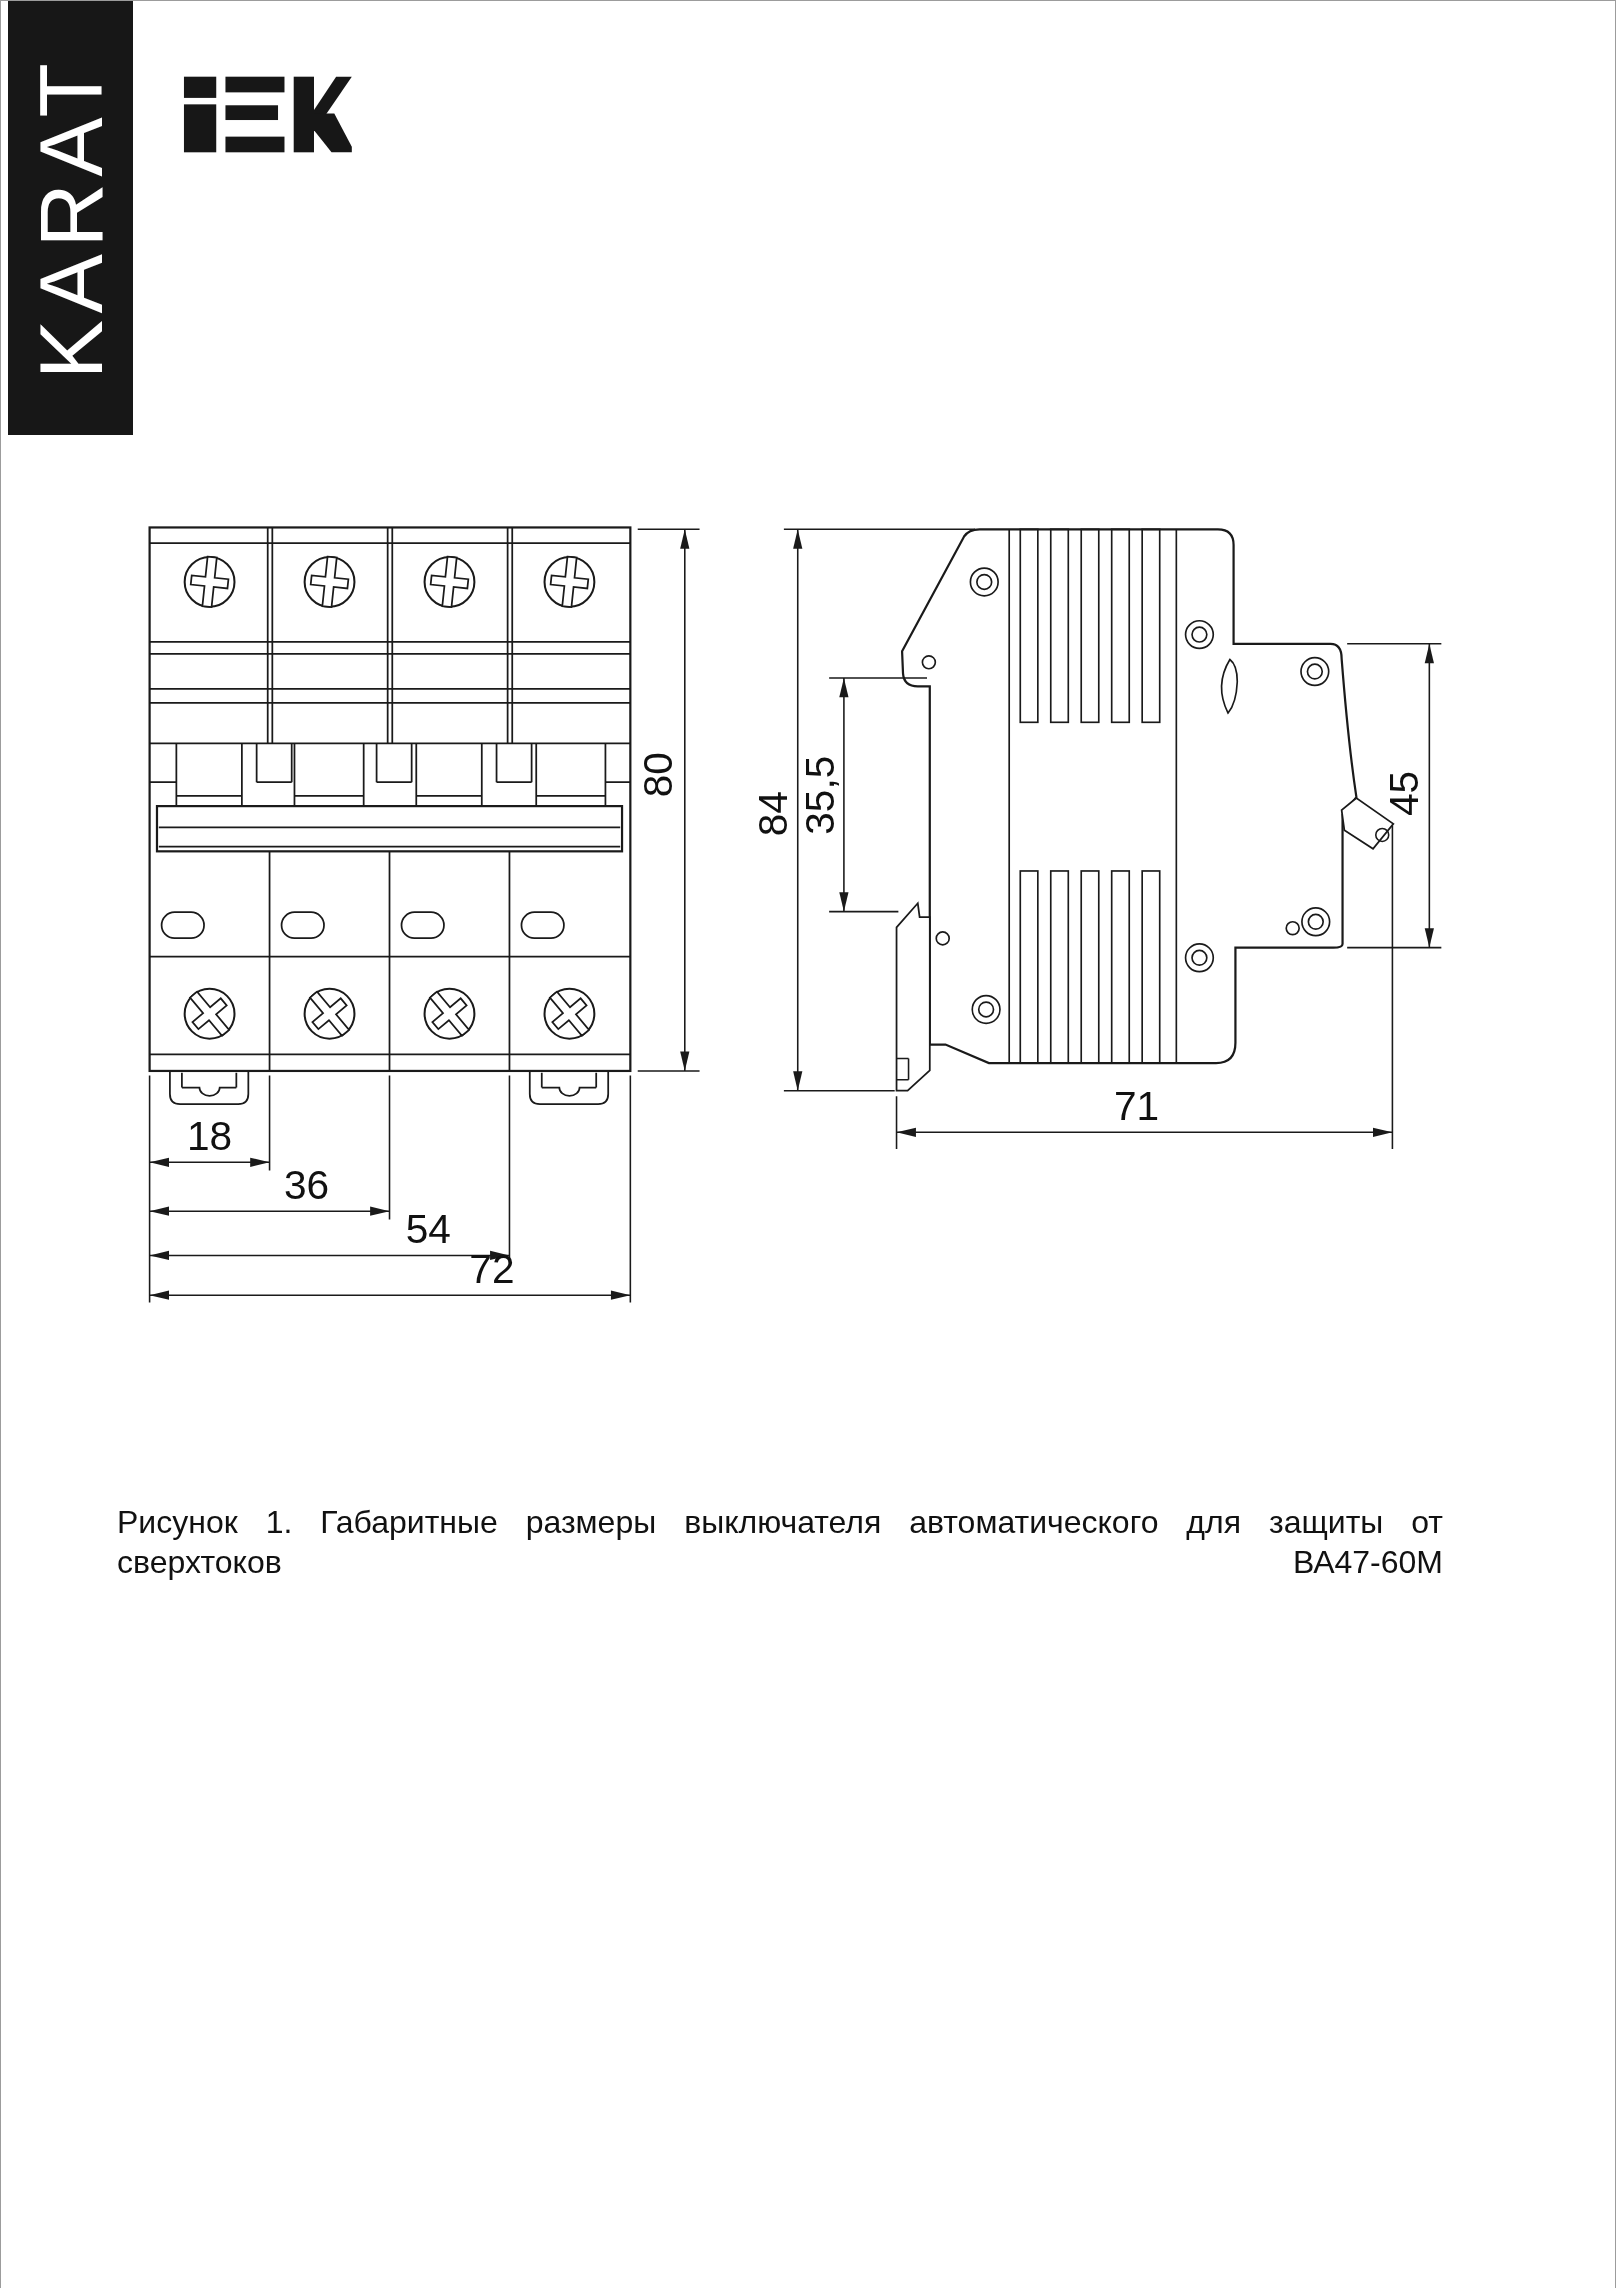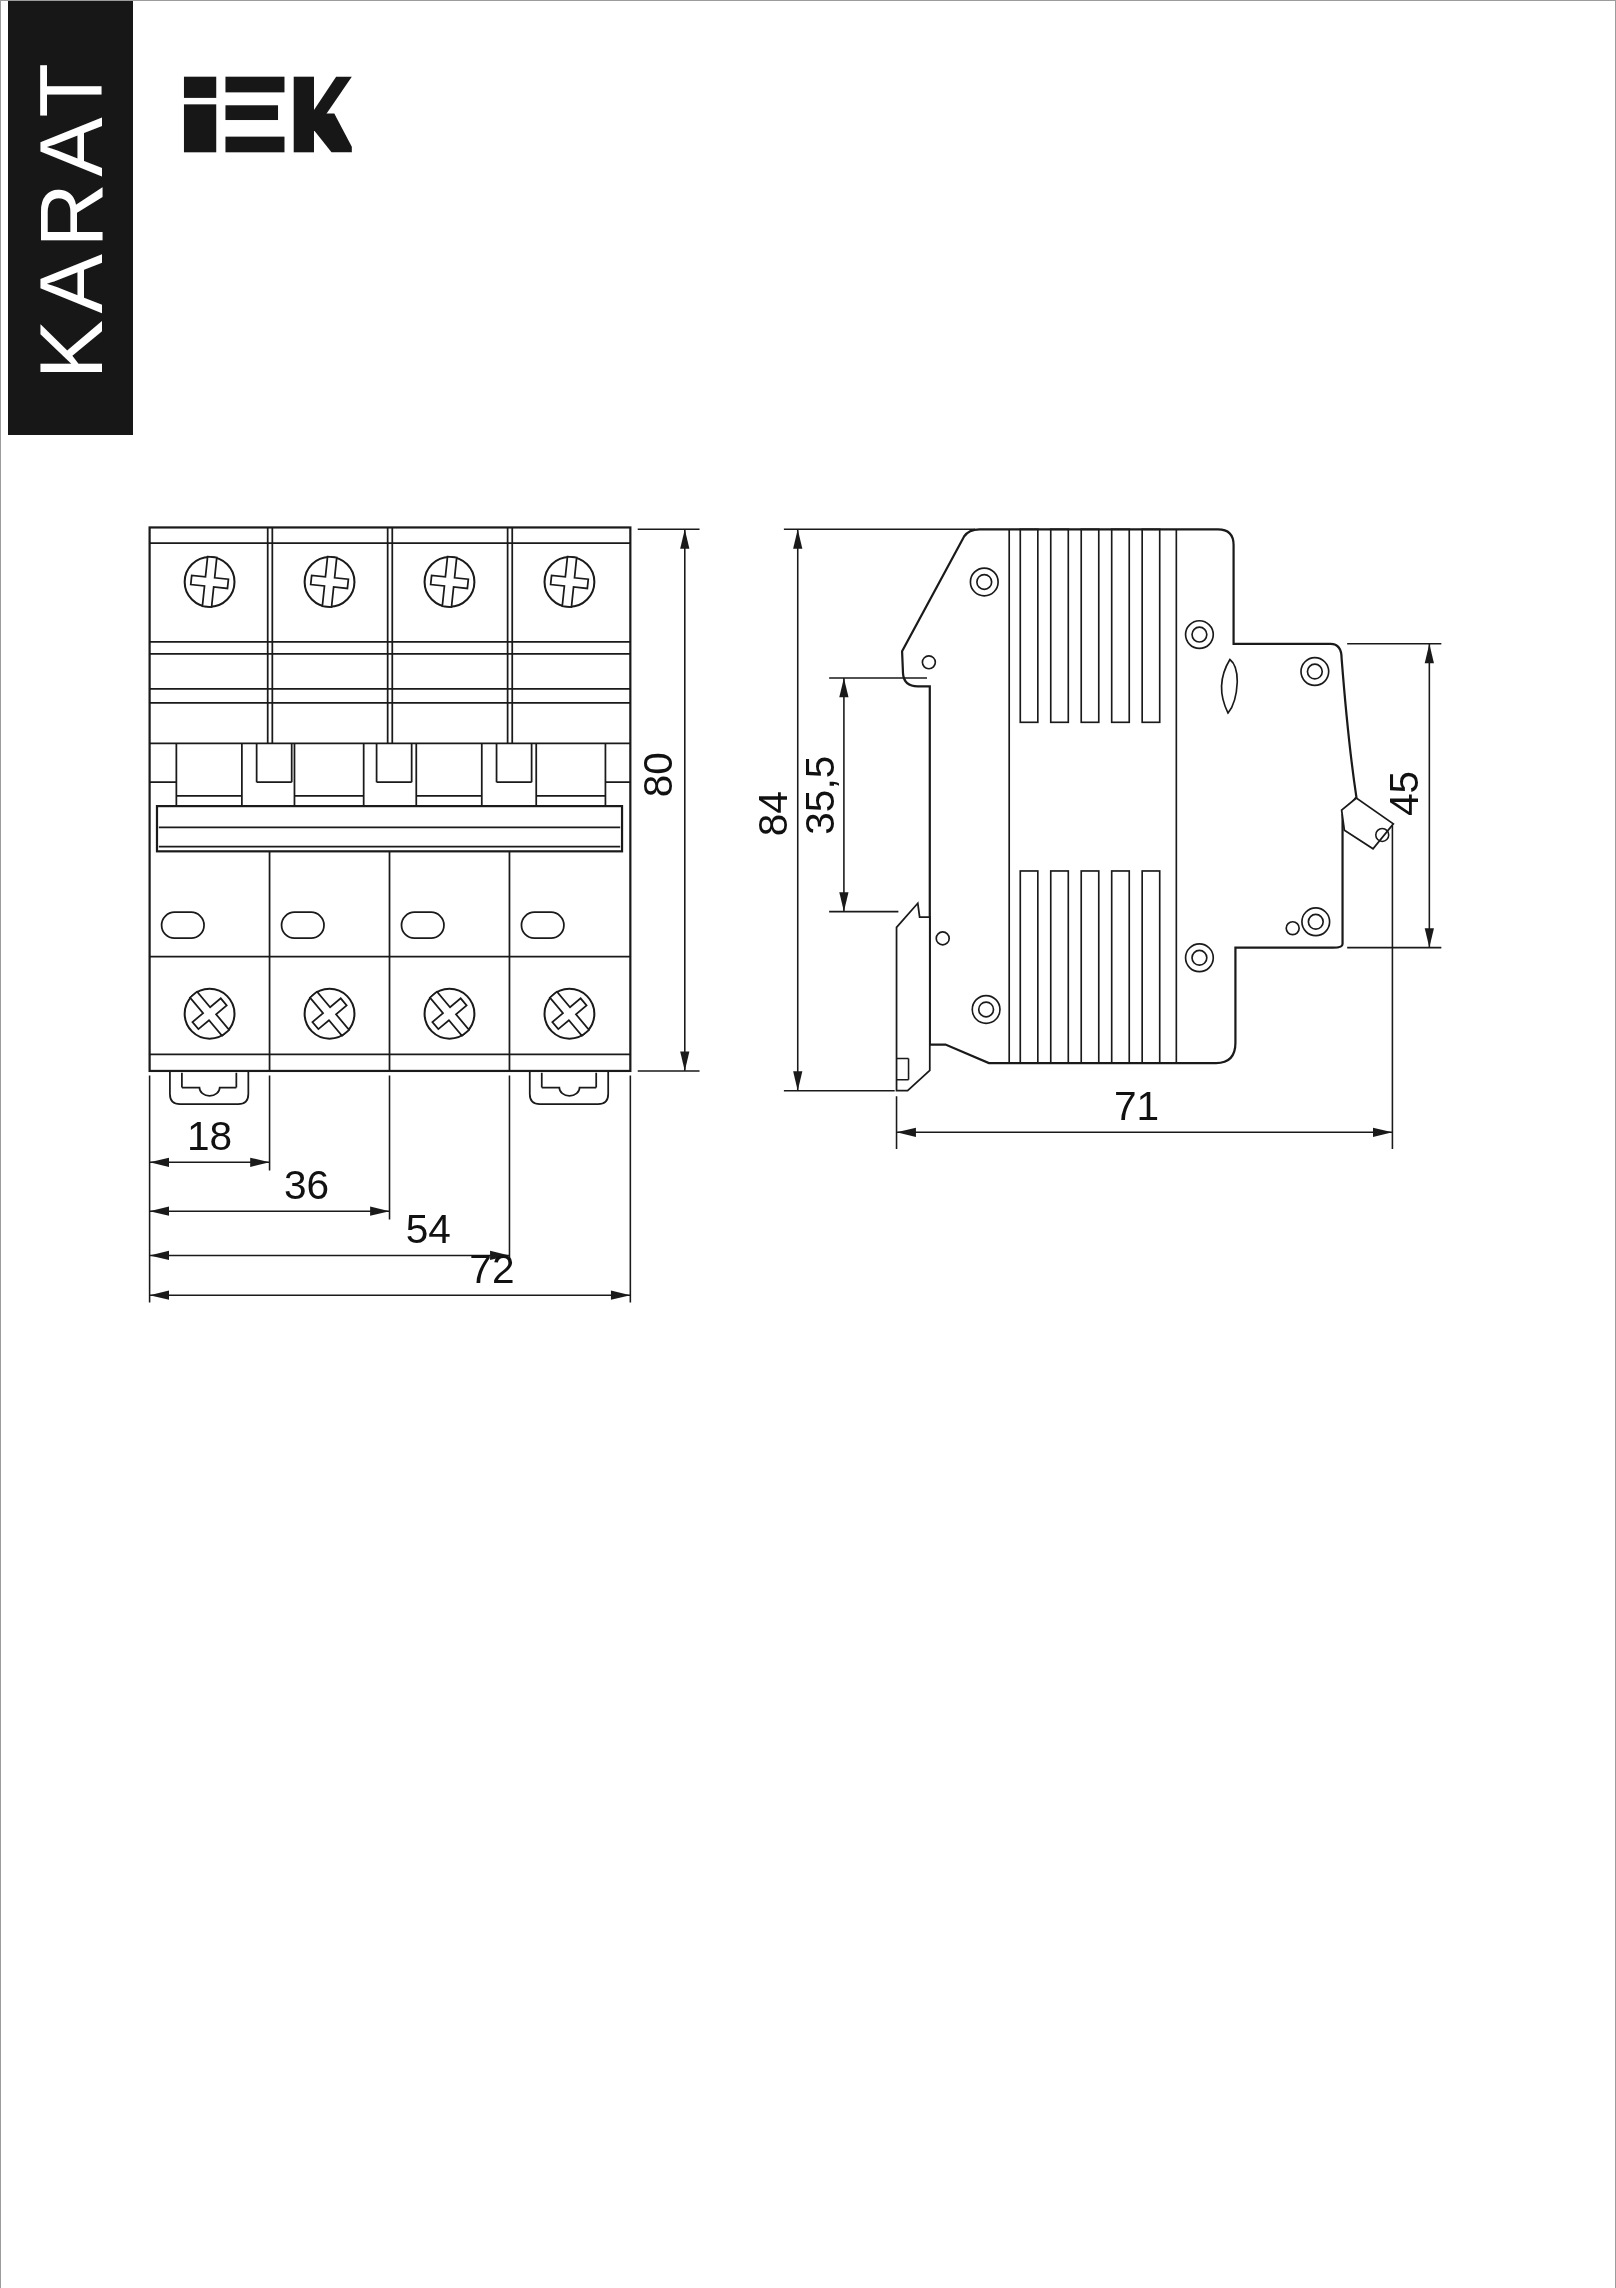--- a/index.html
+++ b/index.html
@@ -211,15 +211,16 @@
         <polygon points="1507,1225 1486,1220 1486,1230"></polygon>
     </g>
     <g font-size="44">
       <text x="837" y="894" text-anchor="middle" transform="rotate(-90 837 880)">84</text>
       <text x="888" y="874" text-anchor="middle" transform="rotate(-90 888 860)">35,5</text>
       <text x="1521" y="872" text-anchor="middle" transform="rotate(-90 1521 858)">45</text>
       <text x="1230" y="1212" text-anchor="middle">71</text>
     </g>
   </svg>
 
+  <div class="caption">Рисунок 1. Габаритные размеры выключателя автоматического для защиты от сверхтоков ВА47-60М</div>
 
 </div>
 
 
 </body></html>

